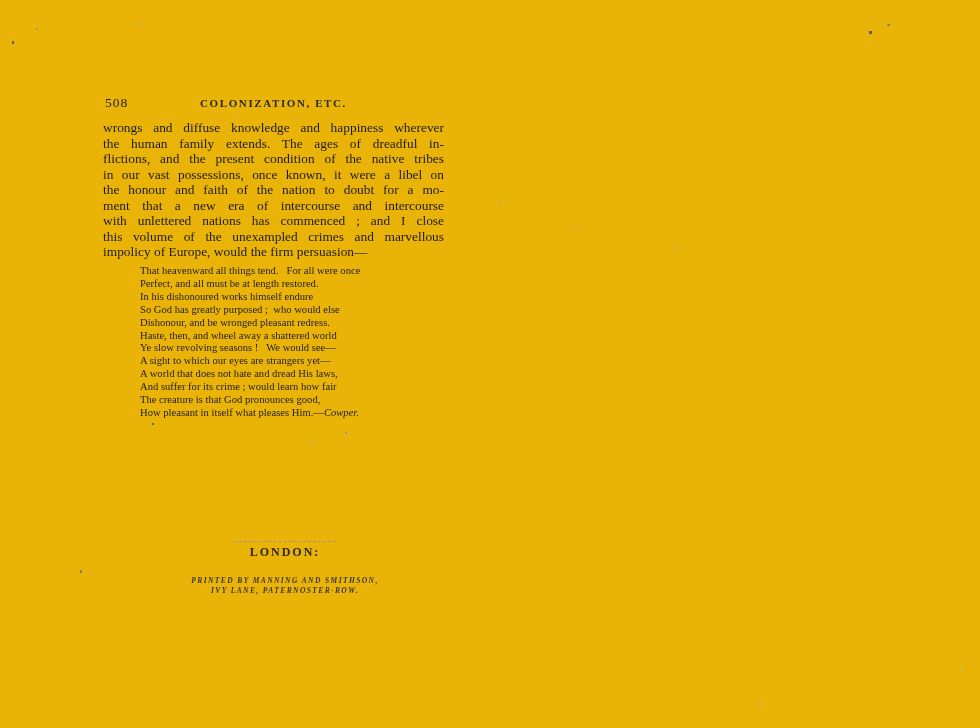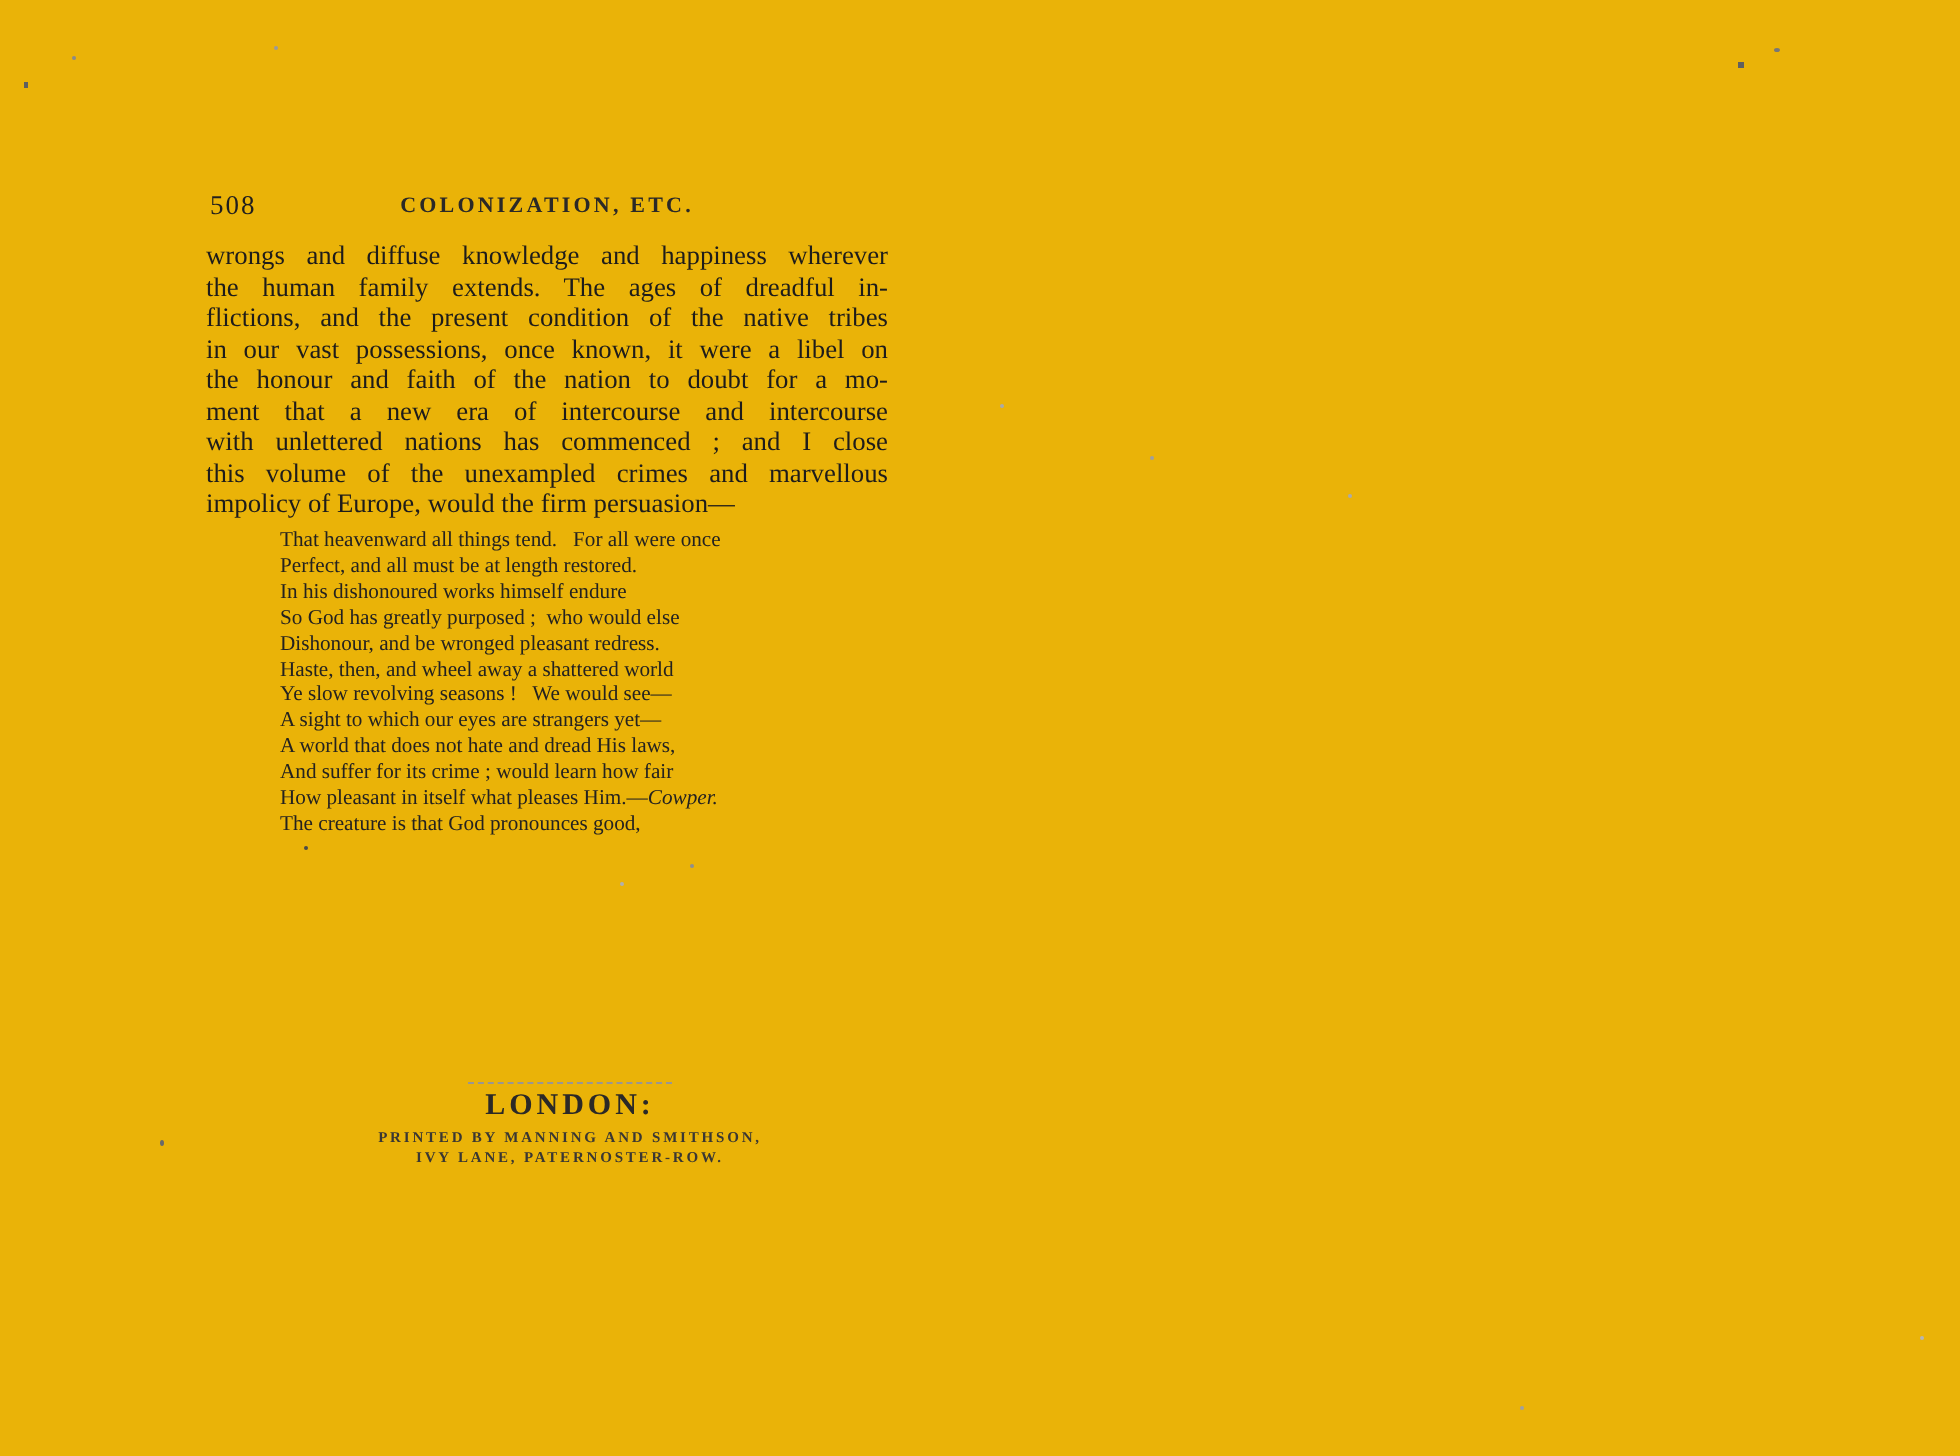--- a/index.html
+++ b/index.html
@@ -88,31 +88,32 @@
     text-align: center;
     color: #2b2927;
   }
   .imprint-rule {
     width: 102px;
     margin: 0 auto 3px auto;
     border-top: 1px dashed #9a9691;
     height: 0;
   }
   .imprint-city {
-    font-size: 15px;
+    font-size: 12px;
     font-weight: bold;
     letter-spacing: 2px;
-    margin-bottom: 2px;
+    margin-bottom: 16px;
   }
   .imprint-printer, .imprint-address {
     font-size: 7.5px;
     font-weight: bold;
     letter-spacing: 1.4px;
     line-height: 9.5px;
     color: #3a3733;
+    font-style: italic;
   }
   
   .speck {
     position: absolute;
     border-radius: 50%;
   }
 </style>
 </head>
 <body>
 
@@ -139,22 +140,22 @@
     <div class="pline">That heavenward all things tend.   For all were once</div>
     <div class="pline">Perfect, and all must be at length restored.</div>
     <div class="pline">In his dishonoured works himself endure</div>
     <div class="pline">So God has greatly purposed ;  who would else</div>
     <div class="pline">Dishonour, and be wronged pleasant redress.</div>
     <div class="pline">Haste, then, and wheel away a shattered world</div>
     <div class="pline">Ye slow revolving seasons !   We would see—</div>
     <div class="pline">A sight to which our eyes are strangers yet—</div>
     <div class="pline">A world that does not hate and dread His laws,</div>
     <div class="pline">And suffer for its crime ; would learn how fair</div>
+    <div class="pline">The creature is that God pronounces good,</div>
     <div class="pline"><span>How pleasant in itself what pleases Him.—</span><span class="attribution">Cowper.</span></div>
-    <div class="pline">The creature is that God pronounces good,</div>
   </div>
 
   <div class="imprint">
     <div class="imprint-rule"></div>
     <div class="imprint-city">LONDON:</div>
     <div class="imprint-printer">PRINTED BY MANNING AND SMITHSON,</div>
     <div class="imprint-address">IVY LANE, PATERNOSTER-ROW.</div>
   </div>
 
   <div class="speck" style="left:36px;top:28px;width:2px;height:2px;background:#8a8a8a;"></div>

